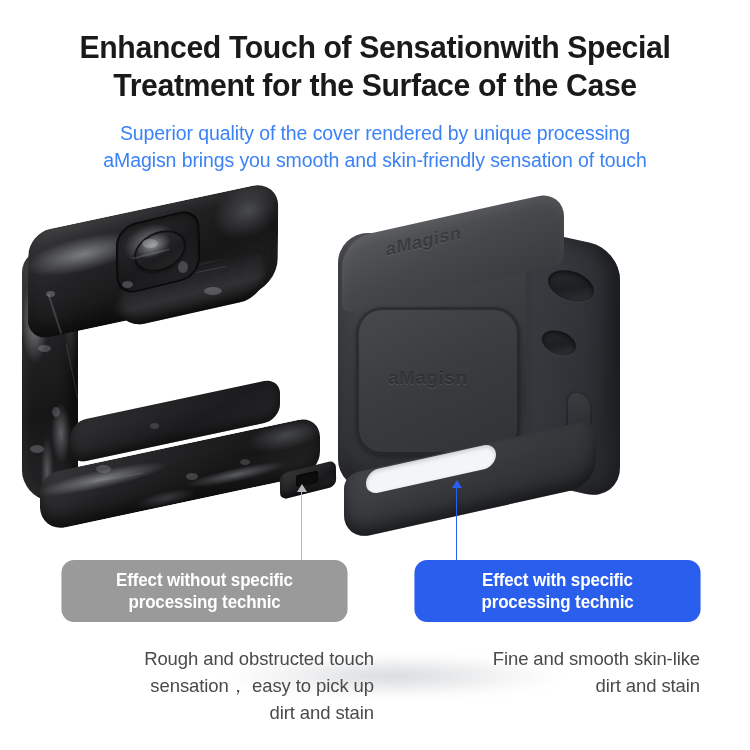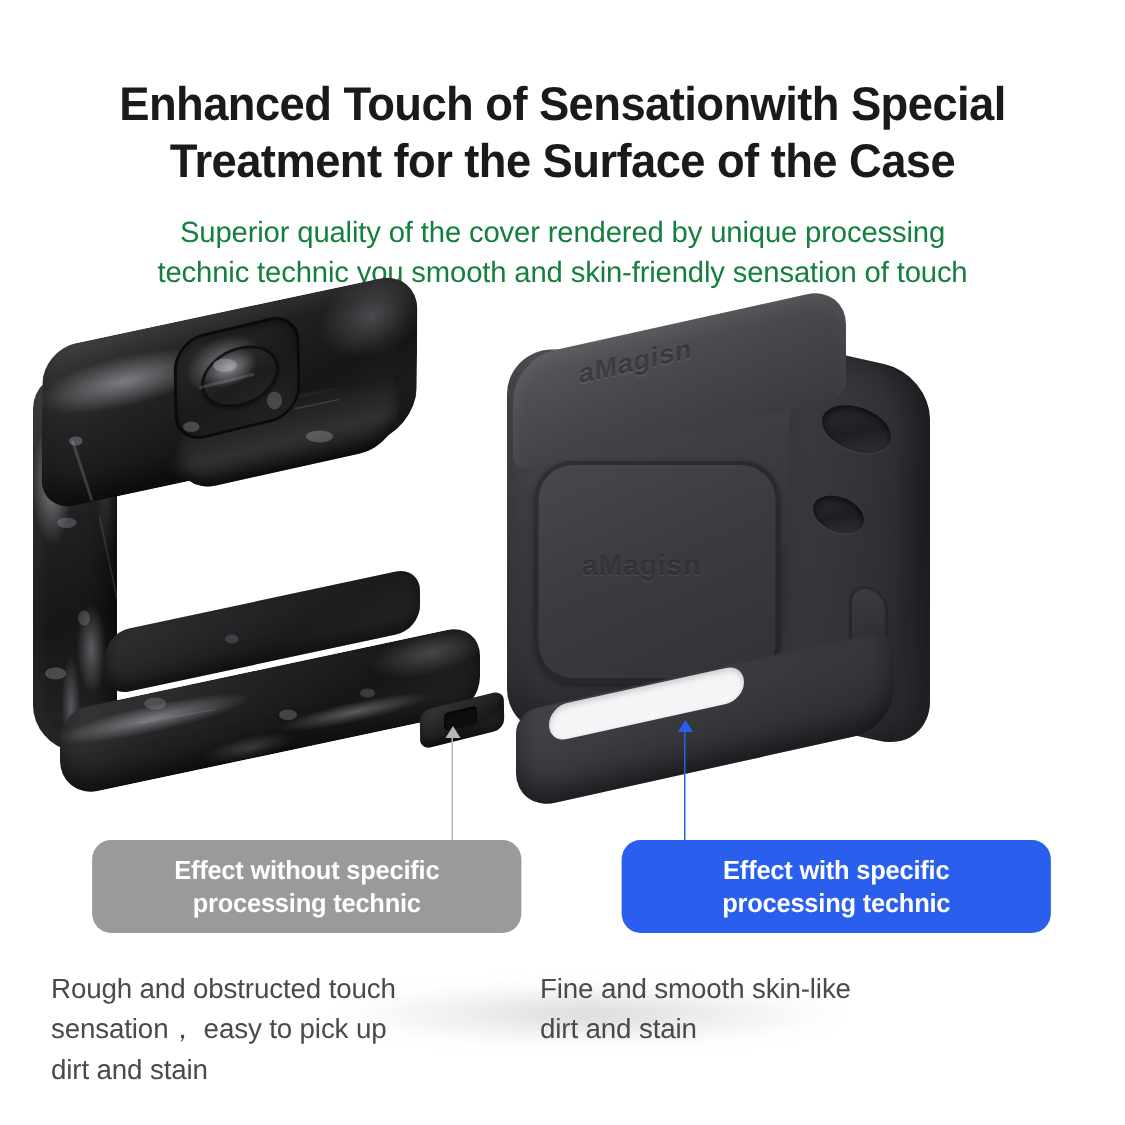--- a/index.html
+++ b/index.html
@@ -5,34 +5,34 @@
   * { margin:0; padding:0; box-sizing:border-box; }
   html,body { width:750px; height:750px; }
   body {
     font-family:"Liberation Sans", sans-serif;
     background:#ffffff;
     position:relative;
     overflow:hidden;
   }
 
   
-  #header { position:absolute; top:0; left:0; width:750px; padding-top:50px; text-align:center; }
+  #header { position:absolute; top:0; left:0; width:750px; padding-top:28px; text-align:center; }
   .title-line {
     font-size:31.5px;
     font-weight:bold;
     color:#1a1a1a;
     letter-spacing:-0.4px;
     line-height:38px;
     transform:scaleX(0.96);
     white-space:nowrap;
   }
   #subtitle { margin-top:16px; }
   .sub-line {
     font-size:19.5px;
-    color:#15803d;
+    color:#3b82f6;
     line-height:27px;
     letter-spacing:-0.1px;
     white-space:nowrap;
   }
 
   
   #stage { position:absolute; top:195px; left:0; width:750px; height:365px; }
 
   #floor-shadow {
     position:absolute; left:180px; top:455px; width:410px; height:58px;
@@ -230,40 +230,40 @@
     transform:scaleX(0.97);
   }
   #pill-gray { left:57px; background:#9a9a9a; }
   #pill-blue { left:410px; background:#2a5fee; }
 
   
   .caption {
     position:absolute;
     top:645px;
     width:340px;
-    text-align:left;
+    text-align:right;
     font-size:18.5px;
     color:#4a4a4a;
     line-height:27px;
     letter-spacing:-0.1px;
   }
   #cap-left  { left:34px; }
   #cap-right { left:360px; }
 </style>
 </head>
 <body>
 
 <div id="header">
   <div>
     <div class="title-line">Enhanced Touch of Sensationwith Special</div>
     <div class="title-line">Treatment  for the Surface of the Case</div>
   </div>
   <div id="subtitle">
     <div class="sub-line">Superior quality of the  cover rendered by unique processing</div>
-    <div class="sub-line">technic technic you smooth and skin-friendly sensation of touch</div>
+    <div class="sub-line">aMagisn brings you smooth and skin-friendly sensation of touch</div>
   </div>
 </div>
 
 <div id="stage">
 
   <div id="floor-shadow"></div>
 
   <div id="rough-frame">
     <div id="rf-left-post" class="rough-surf"></div>
     <div id="rf-bottom-rail" class="rough-surf"></div>

